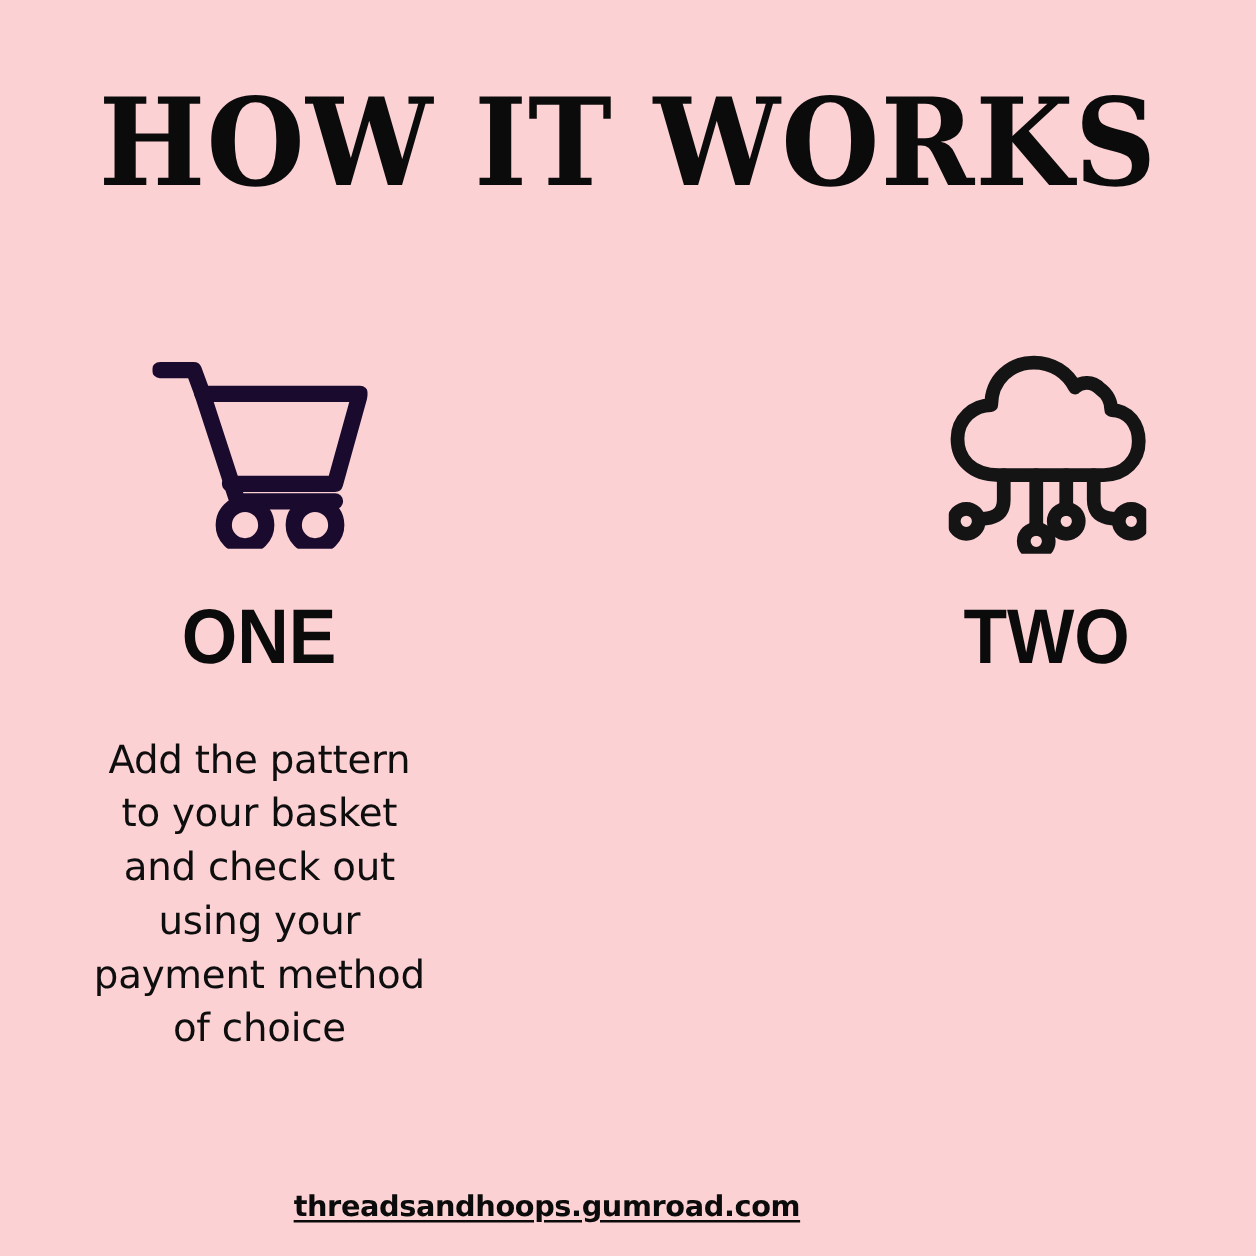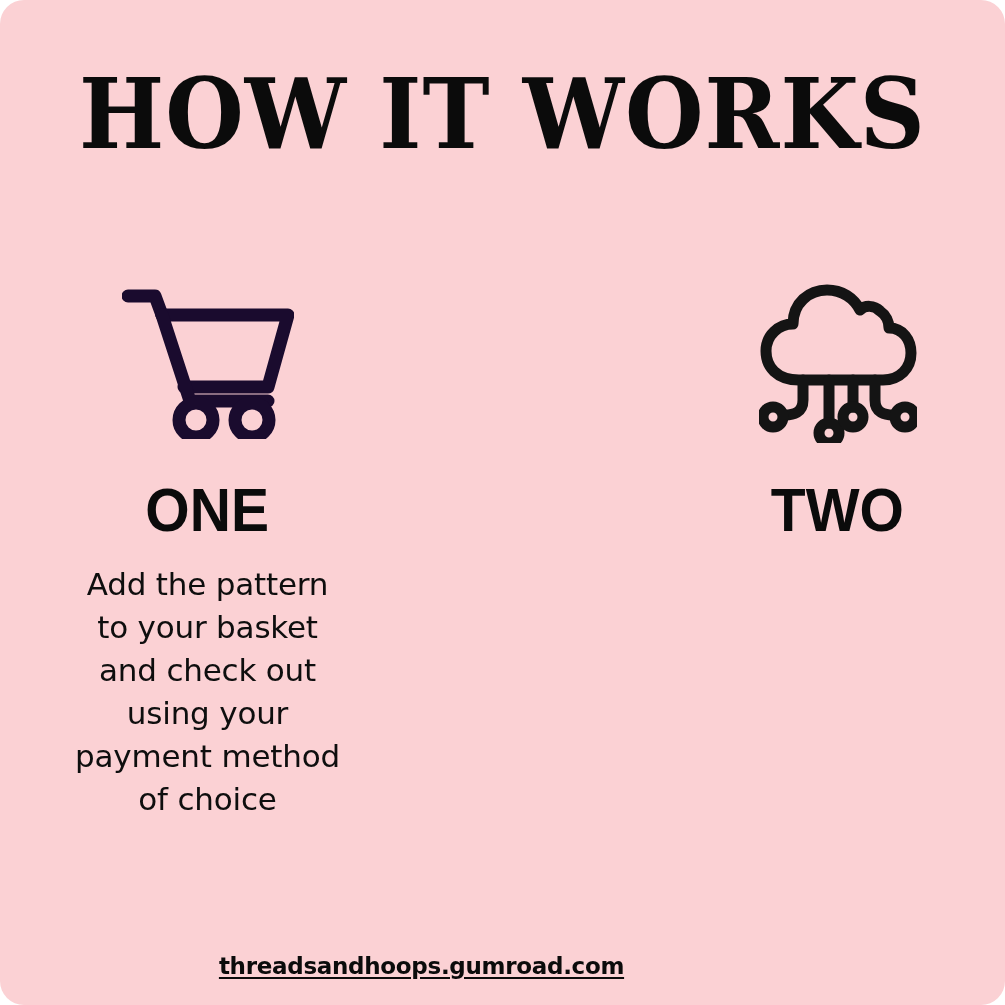--- a/index.html
+++ b/index.html
@@ -11,21 +11,20 @@
     height: 1005px;
     overflow: hidden;
     font-family: "Liberation Sans", sans-serif;
   }
   #poster {
     position: relative;
     width: 1005px;
     height: 1005px;
     background: #FBD1D4;
     box-sizing: border-box;
-    border-radius: 24px;
   }
 
   
   #title {
     position: absolute;
     top: 62px;
     left: 0;
     width: 1005px;
     text-align: center;
     font-family: "DejaVu Serif", "Liberation Serif", serif;
@@ -75,34 +74,34 @@
     letter-spacing: 0px;
     color: #0B0B0B;
     transform: scaleX(0.92);
     transform-origin: 50% 50%;
     white-space: nowrap;
     margin-top: 22px;
   }
 
   
   .step-body {
-    margin-top: 20px;
+    margin-top: 44px;
     font-family: "DejaVu Sans", "Liberation Sans", sans-serif;
     font-size: 31px;
     line-height: 43px;
     color: #0E0E0E;
     text-align: center;
     white-space: pre-line;
     letter-spacing: -0.2px;
   }
 
   
   #footer {
     position: absolute;
-    left: 0;
+    left: 16px;
     top: 953px;
     width: 843px;
     text-align: center;
   }
   #footer-link {
     font-family: "DejaVu Sans", "Liberation Sans", sans-serif;
     font-weight: 700;
     font-size: 23px;
     color: #0B0B0B;
     text-decoration: underline;

